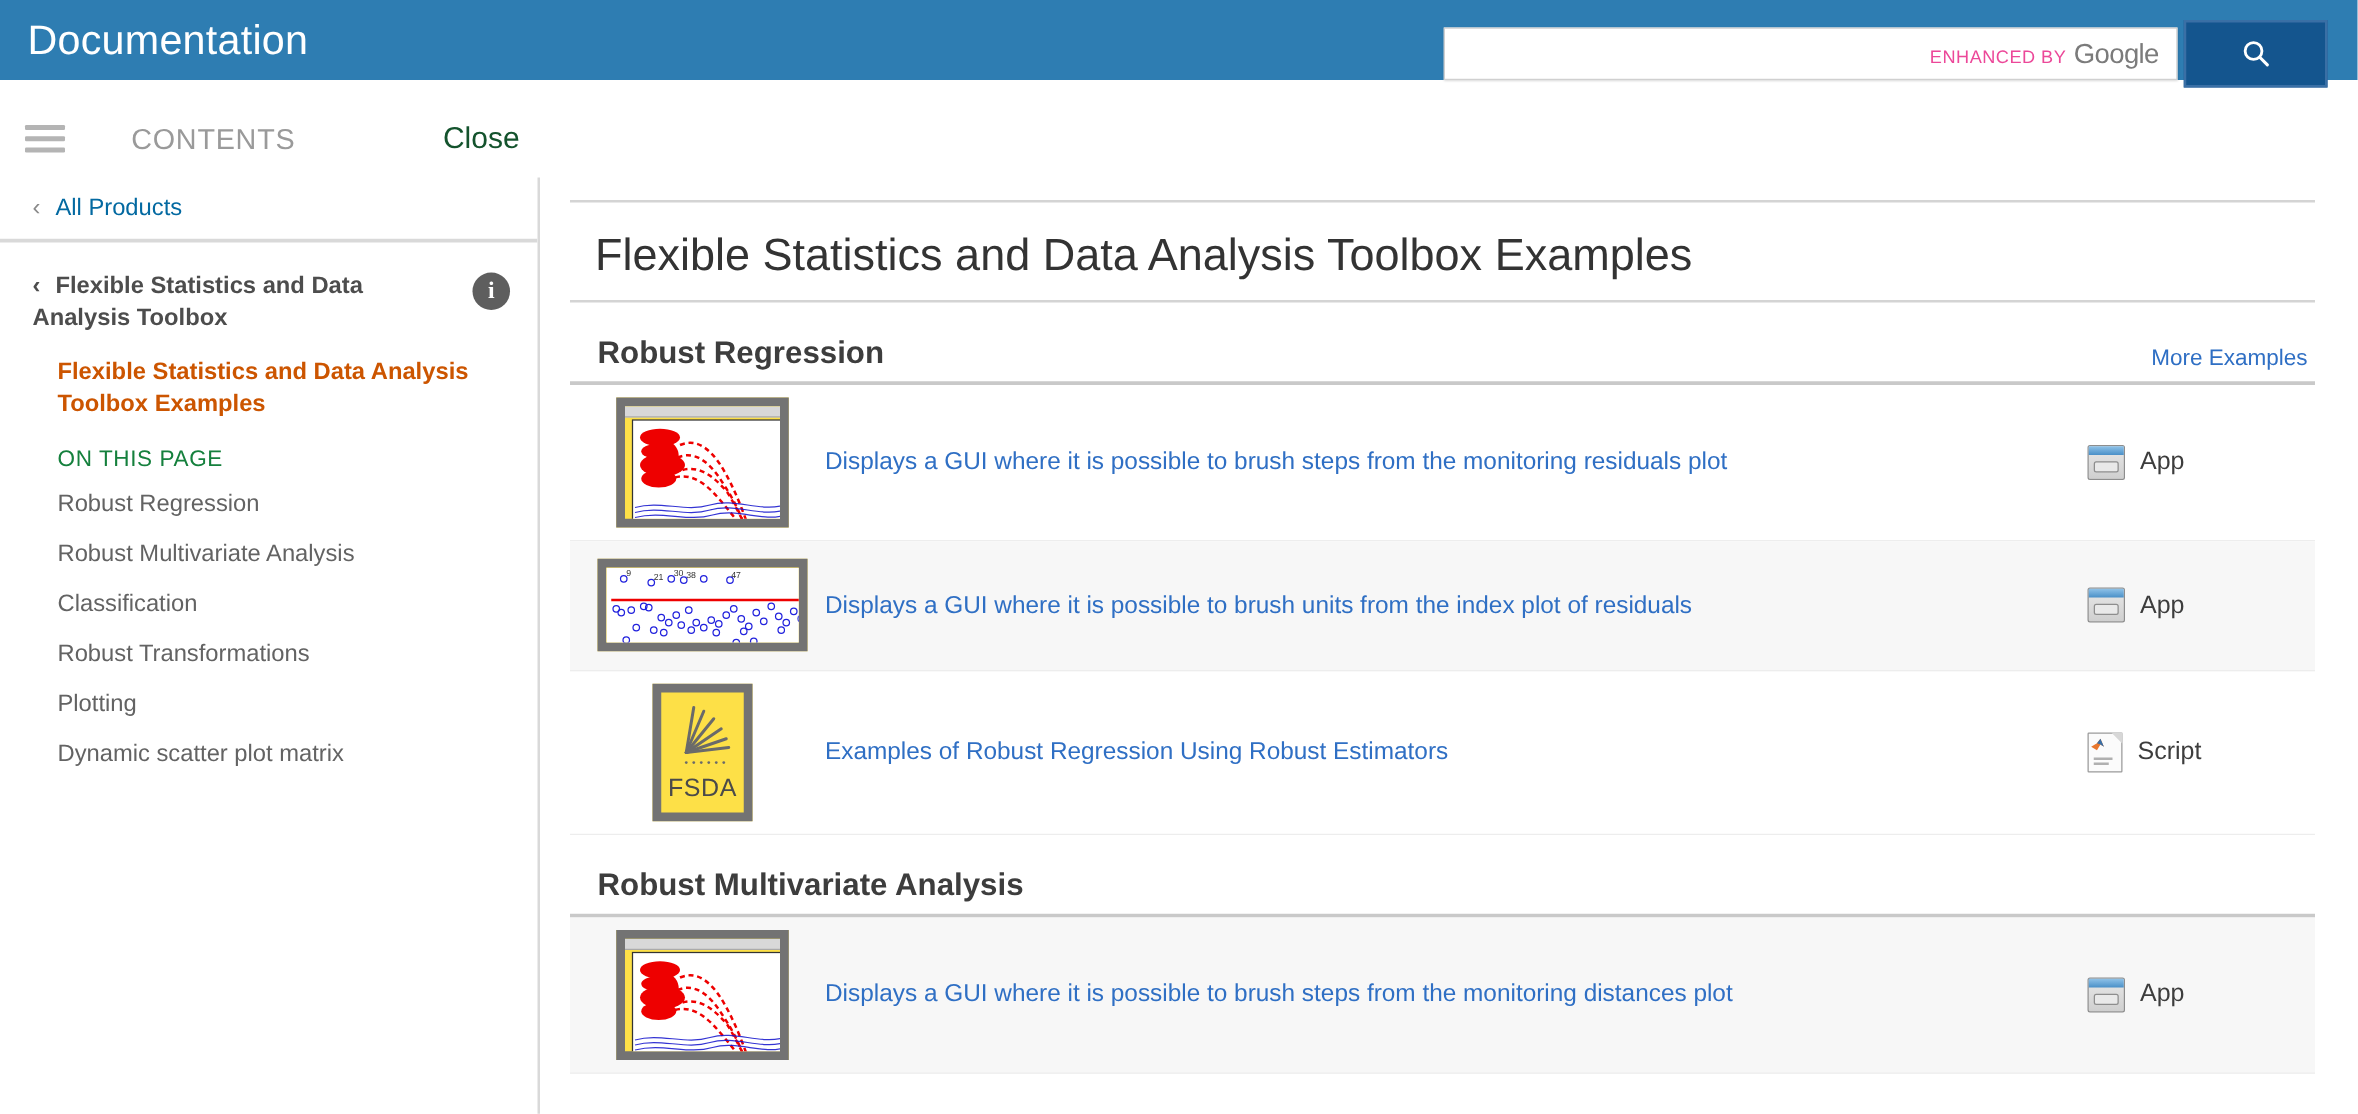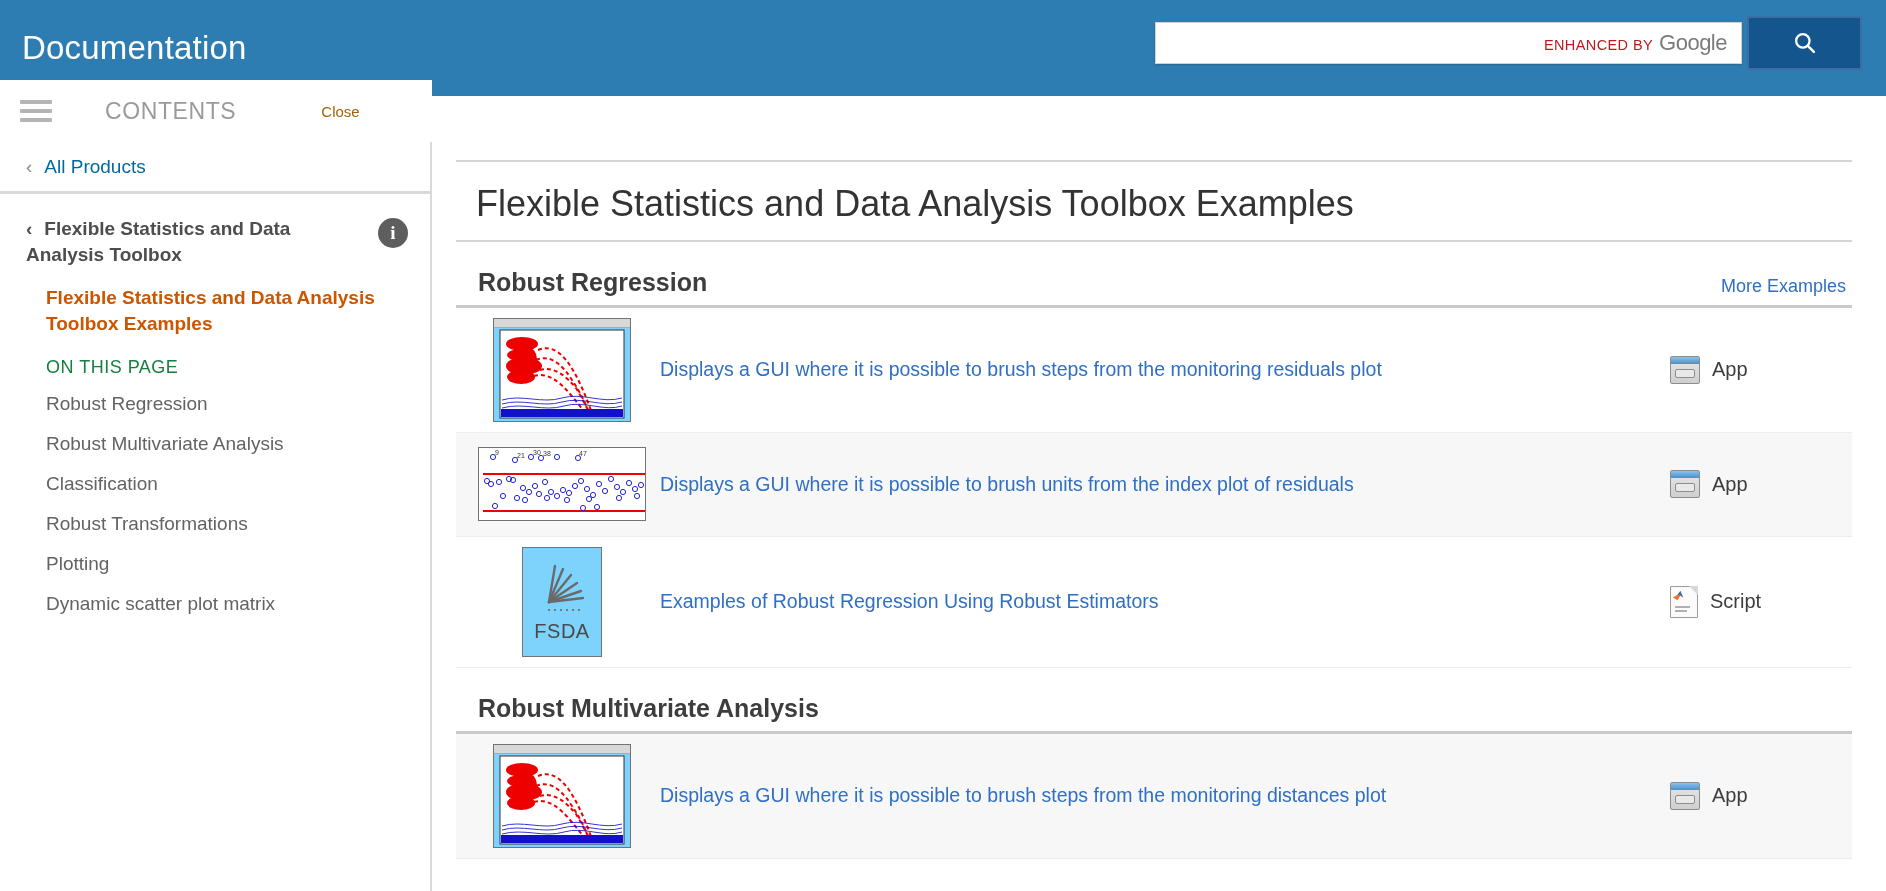--- a/index.html
+++ b/index.html
@@ -7,21 +7,21 @@
     margin: 0; padding: 0;
     width: 1886px; height: 891px;
     overflow: hidden;
     background: #ffffff;
     font-family: "Liberation Sans", sans-serif;
   }
 
   
   .topbar {
     position: absolute; left: 0; top: 0;
-    width: 1886px; height: 96px;
+    width: 1886px; height: 64px;
     background: #2e7db2;
     display: flex; align-items: center;
   }
   .doc-title {
     color: #ffffff;
     font-size: 33px;
     font-weight: 400;
     margin-left: 22px;
     letter-spacing: .2px;
     white-space: nowrap;
@@ -46,21 +46,21 @@
     padding: 0 12px;
     background: transparent;
     font-family: "Liberation Sans", sans-serif;
   }
   .gse-branding {
     display: flex; align-items: baseline; gap: 6px;
     padding: 0 14px;
     white-space: nowrap;
   }
   .gse-enh {
-    font-size: 14.5px; color: #b91c1c;
+    font-size: 14.5px; color: #ec4899;
     letter-spacing: .4px;
     font-variant: small-caps;
     text-transform: uppercase;
   }
   .gse-goog { font-size: 22px; letter-spacing: -.5px; }
   .gse-goog.grey span { color: #7b7b7b; text-align: center; }
   .search-btn {
     width: 115px; height: 54px;
     margin-left: 5px; margin-top: -6px;
     background: #14558e;
@@ -80,21 +80,21 @@
     margin-left: 20px; width: 32px; height: 22px;
     display: flex; flex-direction: column; justify-content: space-between;
     cursor: pointer;
   }
   .hamburger i { display: block; height: 4px; background: #b4b4b4; border-radius: 1px; }
   .contents-label {
     margin-left: 20px; font-size: 23px; color: #9a9a9a;
     letter-spacing: .6px;
   }
   .close-link {
-    margin-left: 52px; font-size: 15px; color: #a16207; cursor: pointer;
+    margin-left: 85px; font-size: 24px; color: #14532d; cursor: pointer;
   }
 
   
   .sidebar {
     position: absolute; left: 0; top: 142px;
     width: 432px; height: 749px;
     background: #ffffff;
     border-right: 2px solid #d9d9d9;
     overflow: hidden;
   }
@@ -172,21 +172,21 @@
   .desc-cell { flex: 1 1 auto; padding-left: 14px; }
   .desc-link { font-size: 19.5px; color: #2f6fc4; cursor: pointer; }
   .type-cell {
     width: 210px; flex: 0 0 210px;
     display: flex; align-items: center; gap: 12px;
     padding-left: 34px;
   }
   .type-label { font-size: 20px; color: #3d3d3d; }
 
   
-  .thumb { border: 1px solid #737373; background: #7dd3fc; }
+  .thumb { border: 7px solid #737373; background: #fde047; }
   .thumb-fig { width: 138px; height: 104px; position: relative; overflow: hidden; }
   .thumb-fig .titlebar { height: 9px; background: #d8d8d8; border-bottom: 1px solid #aaa; }
   .thumb-idx { width: 172px; height: 74px; position: relative; overflow: hidden; }
   .thumb-fsda {
     width: 80px; height: 110px; display: flex; flex-direction: column;
     align-items: center; justify-content: center; gap: 4px;
   }
   .fsda-text { font-size: 20px; color: #4a4a4a; letter-spacing: .5px; font-family: "Liberation Sans", sans-serif; }
 
   

